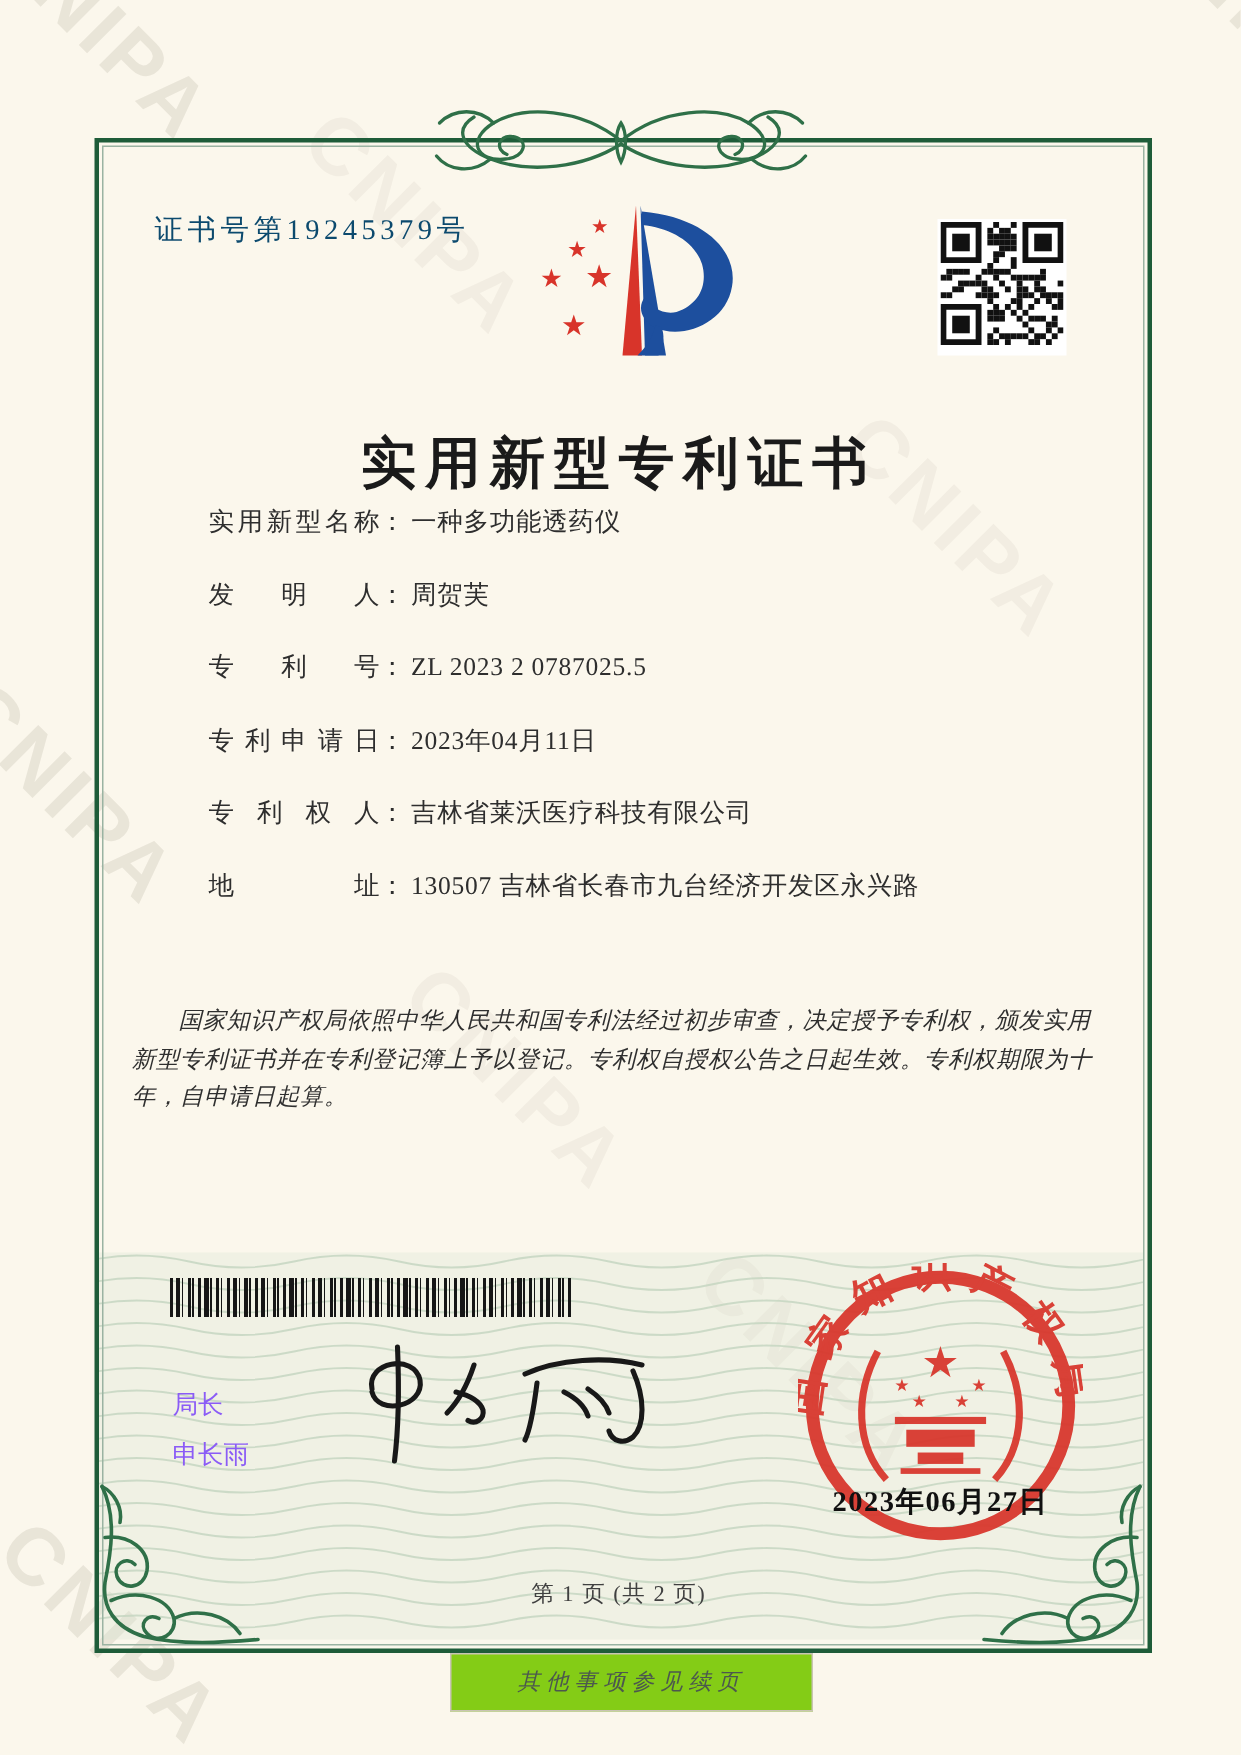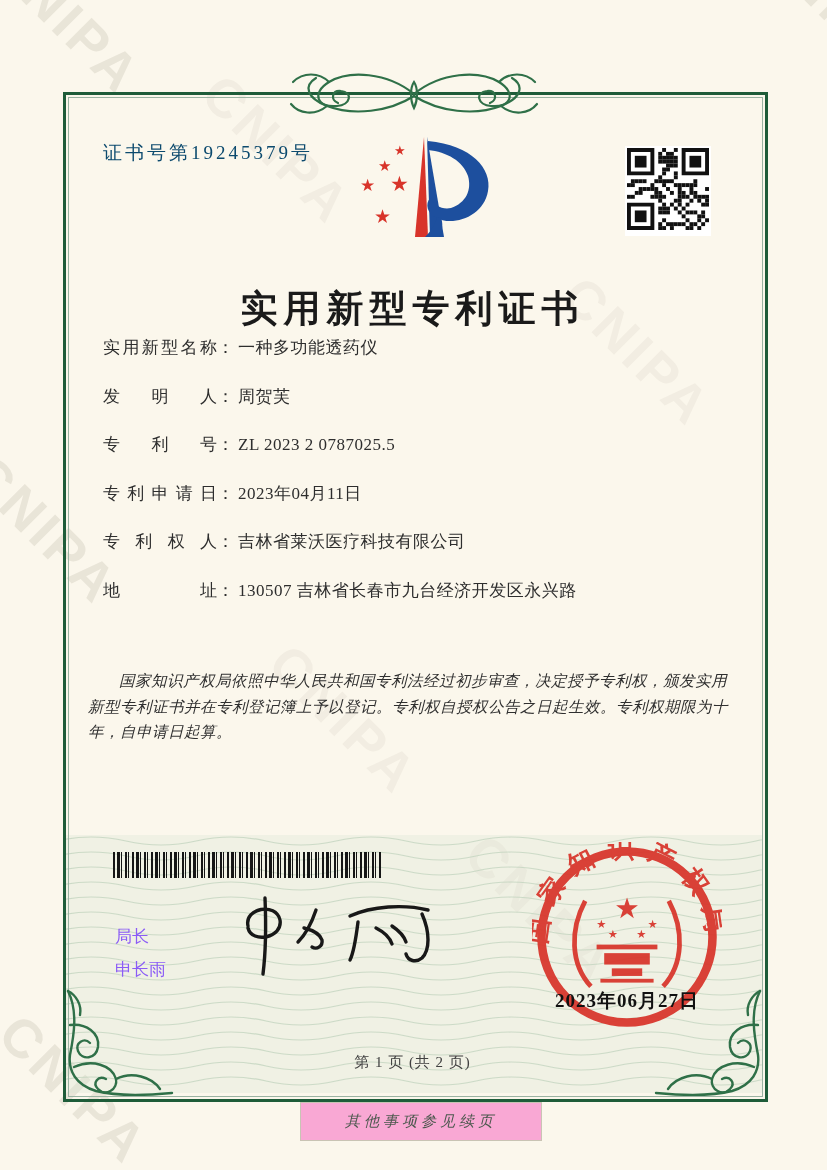--- a/index.html
+++ b/index.html
@@ -42,20 +42,21 @@
   .title{
     position:absolute;left:63px;top:260px;width:699px;z-index:4;
     text-align:center;font-size:37px;font-weight:bold;letter-spacing:6px;color:#1a1a1a;margin-top:24px;
   }
   
   .fields{position:absolute;left:103px;top:336px;width:645px;z-index:4;}
   .field-row{position:relative;height:21px;margin-bottom:27.5px;font-size:17px;color:#2e2e2e;}
   .flabel{
     display:inline-block;width:114px;text-align:justify;text-align-last:justify;
     vertical-align:top;
+    margin-left:36px;
   }
   .colon{display:inline-block;margin-right:4px;}
   .fvalue{letter-spacing:0.5px;}
   .grant-no-pair{position:absolute;left:316px;top:0;}
   .grant-no-pair .flabel{width:96px;}
   
   .paragraphs{
     position:absolute;left:88px;top:668px;width:654px;z-index:4;
     font-size:15.5px;line-height:25.5px;color:#2f2f2f;font-style:italic;
     letter-spacing:0.5px;
@@ -84,21 +85,21 @@
     text-align:center;font-size:19px;font-weight:bold;color:#111;
     letter-spacing:1px;
   }
   
   .page-indicator{
     position:absolute;left:63px;top:1053px;width:699px;z-index:4;
     text-align:center;font-size:15px;color:#404040;letter-spacing:1px;
   }
   .continuation-box{
     position:absolute;left:300px;top:1102px;width:240px;z-index:4;
-    border:1px solid #c9c4b4;background:#f9a8d4;
+    border:1px solid #c9c4b4;background:#84cc16;
     text-align:center;padding:9px 0;
     font-size:15px;color:#4c584e;letter-spacing:4px;font-style:italic;
   }
 </style>
 </head>
 <body>
 
 <span class="wm" style="left:-25px;top:-12px">CNIPA</span>
 <span class="wm" style="left:742px;top:-28px">CNIPA</span>
 <span class="wm light" style="left:185px;top:118px">CNIPA</span>

